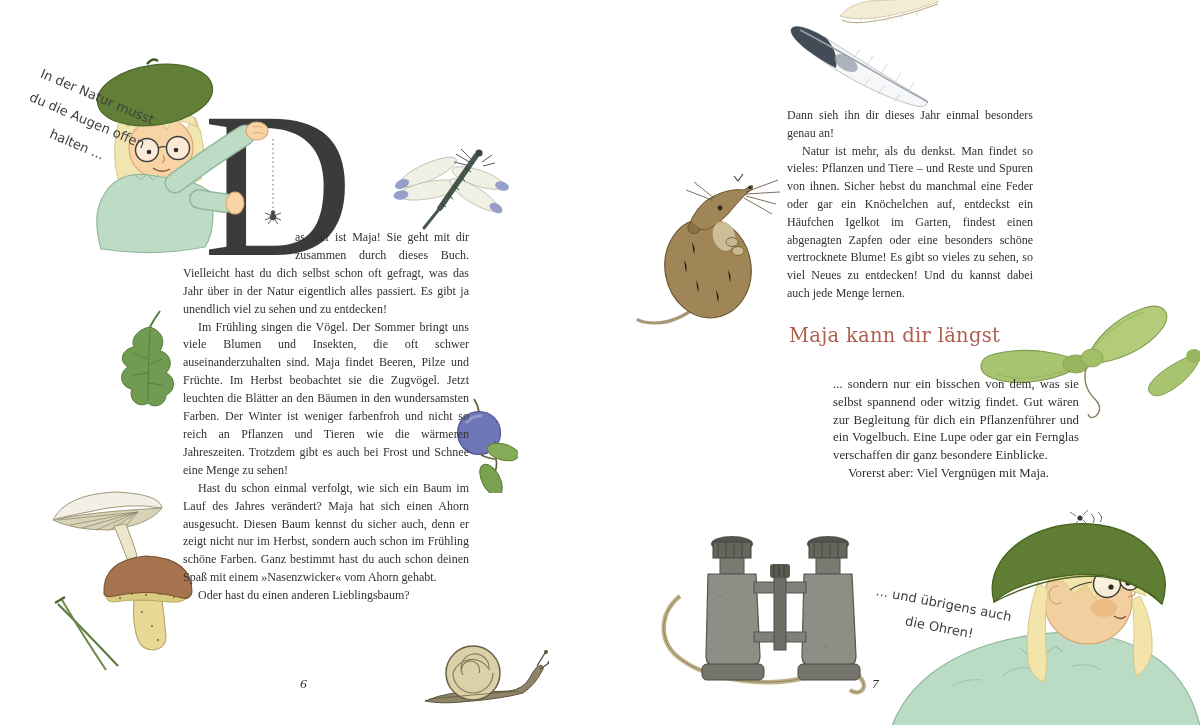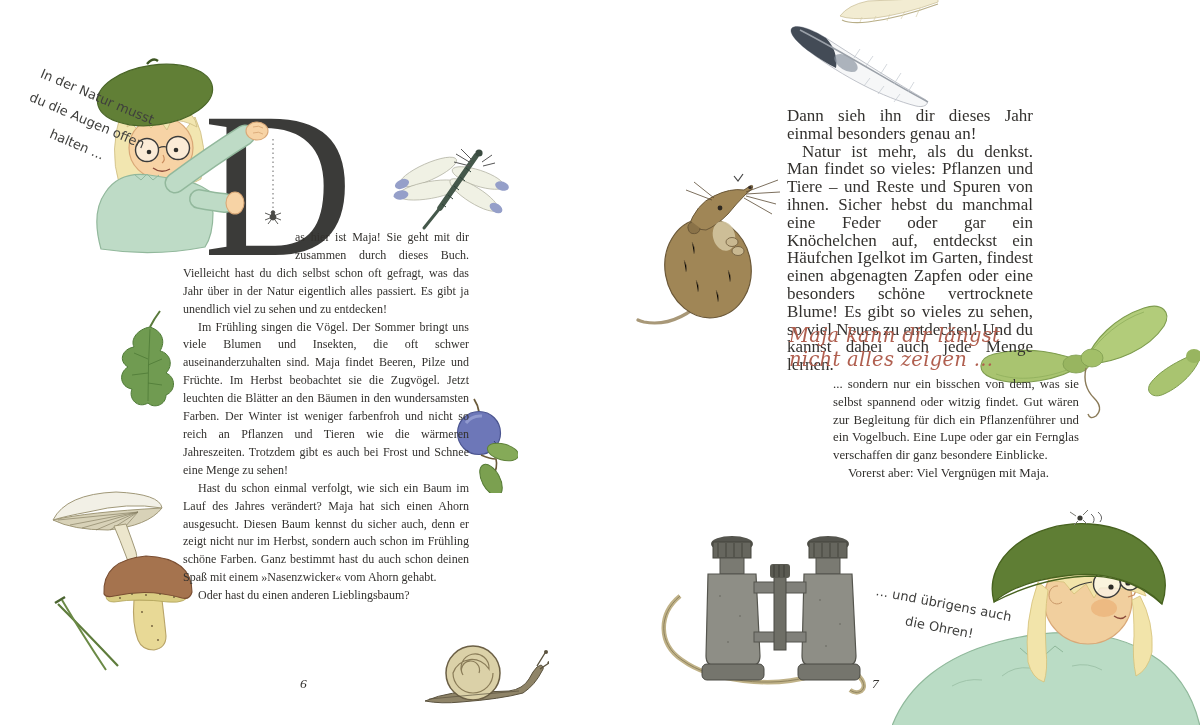--- a/index.html
+++ b/index.html
@@ -3,28 +3,28 @@
 <meta charset="utf-8">
 <style>
   html,body{margin:0;padding:0;background:#ffffff;}
   .spread{position:relative;width:1200px;height:725px;background:#ffffff;overflow:hidden;
           font-family:"Liberation Serif",serif;color:#33312e;}
   .ill{position:absolute;}
   .textcol{position:absolute;text-align:justify;hyphens:auto;-webkit-hyphens:auto;}
   .textcol p{margin:0;}
   p.ind{text-indent:15px;}
   #left-text{left:183px;top:229px;width:286px;font-size:12px;line-height:17.9px;}
-  #right-text-top{left:787px;top:107px;width:246px;font-size:17px;line-height:17.8px;}
+  #right-text-top{left:787px;top:107px;width:246px;font-size:12px;line-height:17.8px;}
   #right-text-bottom{left:833px;top:376px;width:246px;font-size:12.8px;line-height:17.8px;}
   .dropcap-spacer{float:left;width:112px;height:19px;}
   .note{position:absolute;font-family:"DejaVu Sans",sans-serif;color:#3f3f3d;text-align:center;}
   #note-left{left:12px;top:82px;width:150px;font-size:13px;line-height:26px;transform:rotate(23deg);}
   #note-right{left:854px;top:592px;width:175px;font-size:13px;line-height:24px;transform:rotate(11deg);}
   .script-heading{position:absolute;left:789px;top:324px;font-family:"DejaVu Serif",serif;
-                  font-style:italic;font-size:19.5px;line-height:24px;color:#b05f4f;letter-spacing:.3px;}
+                  font-size:19.5px;line-height:24px;color:#b05f4f;letter-spacing:.3px;}
   .pagenum{position:absolute;font-style:italic;font-size:13.5px;color:#33312e;}
   #pagenum-6{left:300px;top:676px;}
   #pagenum-7{left:872px;top:676px;}
 </style>
 </head>
 <body>
 
 <div class="spread">
 
   <svg class="ill" style="left:83px;top:55px;" width="285" height="212" viewBox="0 0 285 212">
@@ -297,21 +297,20 @@
     </g>
   </svg>
 
   <div class="textcol" id="right-text-top" lang="de">
     <p>Dann sieh ihn dir dieses Jahr einmal besonders genau an!</p>
     <p class="ind">Natur ist mehr, als du denkst. Man findet so vieles: Pflanzen und Tiere – und Reste und Spuren von ihnen. Sicher hebst du manchmal eine Feder oder gar ein Knöchelchen auf, entdeckst ein Häufchen Igelkot im Garten, findest einen abgenagten Zapfen oder eine besonders schöne vertrocknete Blume! Es gibt so vieles zu sehen, so viel Neues zu entdecken! Und du kannst dabei auch jede Menge lernen.</p>
   </div>
 
   <div class="script-heading">
     <div>Maja kann dir längst</div>
-    <div>nicht alles zeigen ...</div>
   </div>
 
   <div class="textcol" id="right-text-bottom" lang="de">
     <p>... sondern nur ein bisschen von dem, was sie selbst spannend oder witzig findet. Gut wären zur Begleitung für dich ein Pflanzenführer und ein Vogelbuch. Eine Lupe oder gar ein Fernglas verschaffen dir ganz besondere Einblicke.</p>
     <p class="ind">Vorerst aber: Viel Vergnügen mit Maja.</p>
   </div>
 
   <div class="note" id="note-right">
     <div>... und übrigens auch</div>
     <div>die Ohren!</div>

